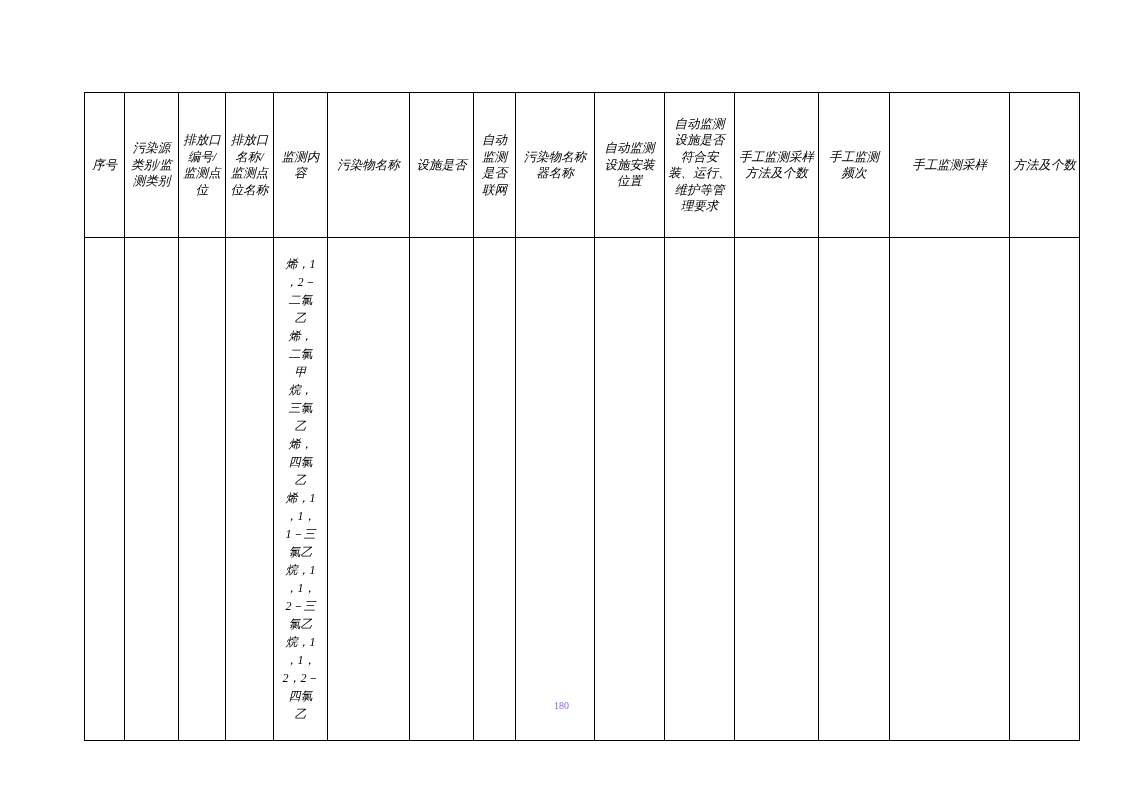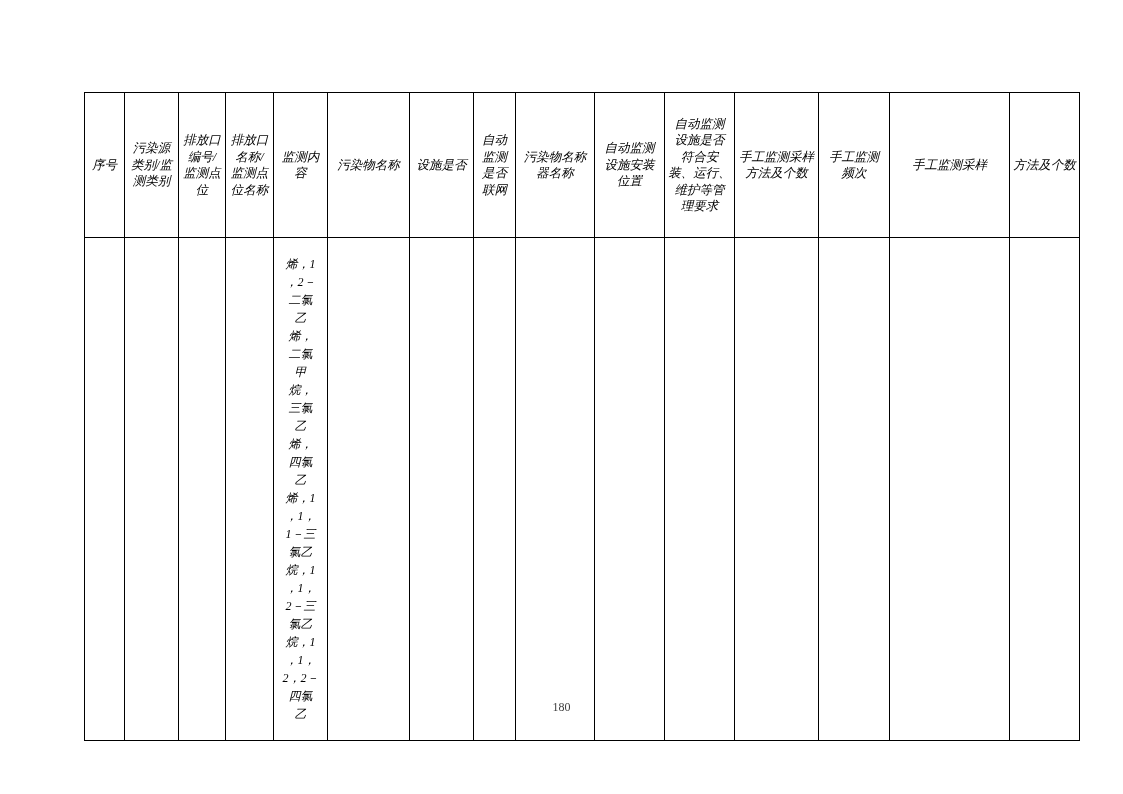--- a/index.html
+++ b/index.html
@@ -63,23 +63,23 @@
     white-space: pre-line;
     line-height: 1.5;
     font-size: 12px;
   }
   .page-number {
     position: absolute;
     left: 0;
     top: 700px;
     width: 1123px;
     text-align: center;
-    font-size: 12px;
+    font-size: 10px;
     font-family: "Liberation Serif", "DejaVu Serif", serif;
-    color: #404040;
+    color: #8b5cf6;
   }
   
   col.c0 { width: 40px; }
   col.c1 { width: 54px; }
   col.c2 { width: 47px; }
   col.c3 { width: 48px; }
   col.c4 { width: 54px; }
   col.c5 { width: 82px; }
   col.c6 { width: 64px; }
   col.c7 { width: 42px; }

